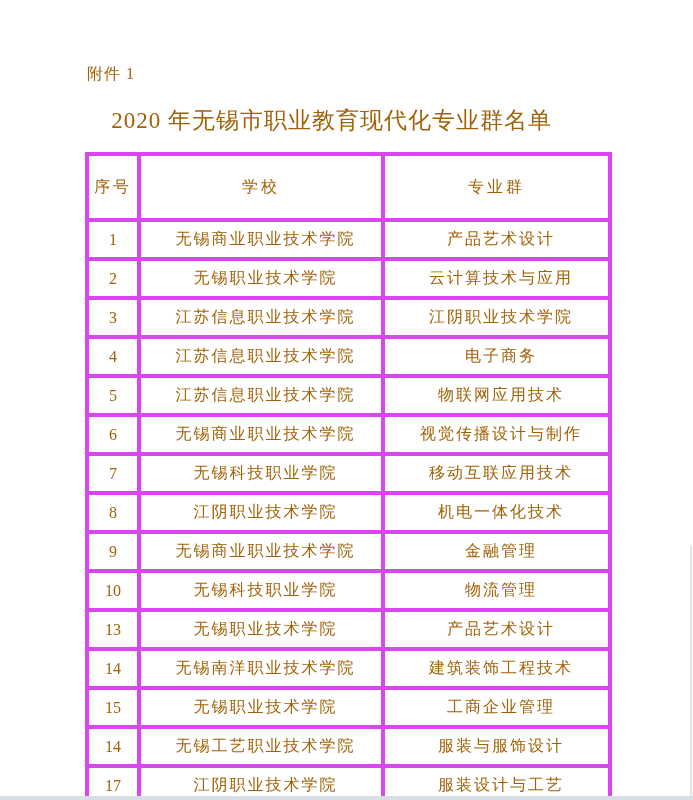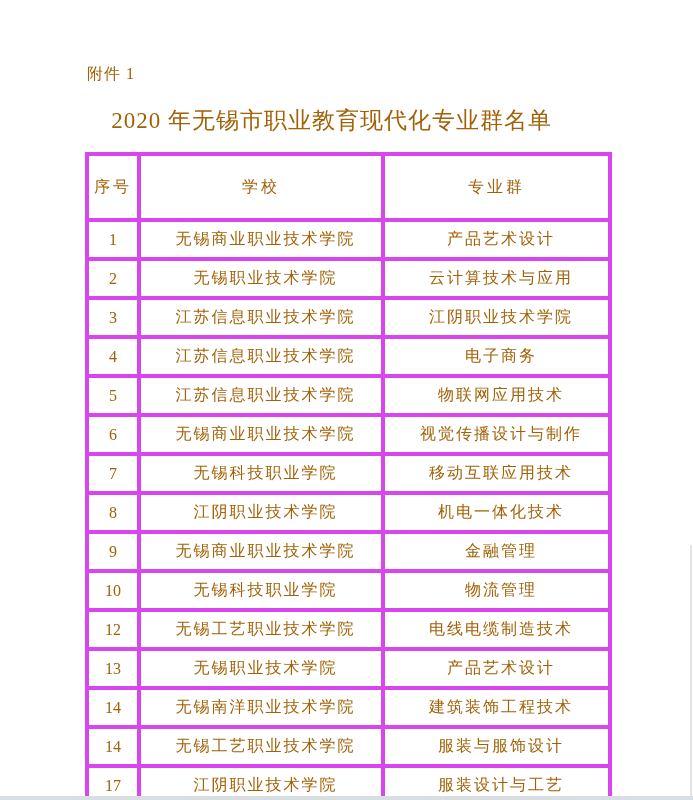--- a/index.html
+++ b/index.html
@@ -167,38 +167,38 @@
       <td class="cell-group">金融管理</td>
     </tr>
 
     <tr>
       <td class="cell-no">10</td>
       <td class="cell-school">无锡科技职业学院</td>
       <td class="cell-group">物流管理</td>
     </tr>
 
 
-    <tr>
-      <td class="cell-no">12</td>
-      <td class="cell-school">无锡工艺职业技术学院</td>
-      <td class="cell-group">电线电缆制造技术</td>
-    </tr>
 
     <tr>
       <td class="cell-no">13</td>
       <td class="cell-school">无锡职业技术学院</td>
       <td class="cell-group">产品艺术设计</td>
     </tr>
 
     <tr>
       <td class="cell-no">14</td>
       <td class="cell-school">无锡南洋职业技术学院</td>
       <td class="cell-group">建筑装饰工程技术</td>
     </tr>
 
+    <tr>
+      <td class="cell-no">15</td>
+      <td class="cell-school">无锡职业技术学院</td>
+      <td class="cell-group">工商企业管理</td>
+    </tr>
 
     <tr>
       <td class="cell-no">14</td>
       <td class="cell-school">无锡工艺职业技术学院</td>
       <td class="cell-group">服装与服饰设计</td>
     </tr>
 
     <tr>
       <td class="cell-no">17</td>
       <td class="cell-school">江阴职业技术学院</td>

